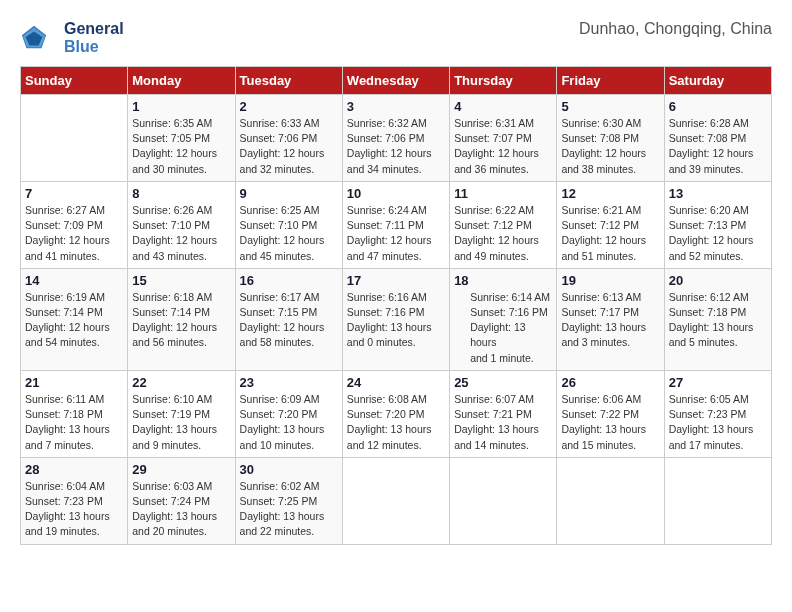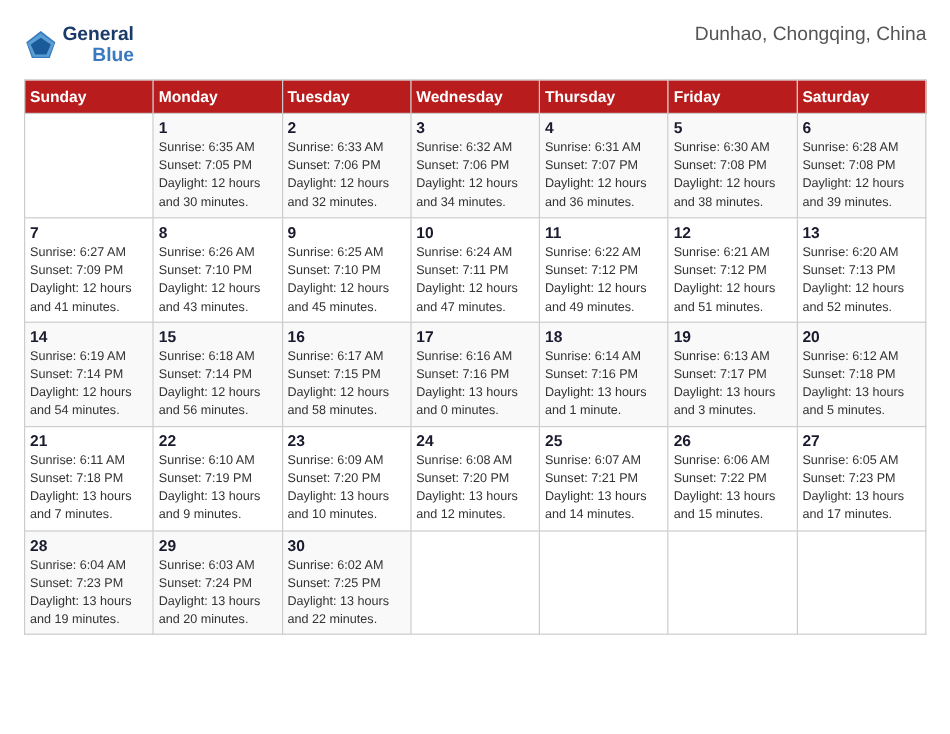--- a/index.html
+++ b/index.html
@@ -12,22 +12,21 @@
     }
     .header {
       display: flex;
       justify-content: space-between;
       align-items: flex-start;
       margin-bottom: 10px;
     }
     .logo {
       display: flex;
       align-items: center;
-      gap: 4px;
-      text-align: right;
+      gap: 16px;
     }
     .logo-icon {
       width: 28px;
       height: 28px;
     }
     .title-block {
       text-align: right;
     }
     .month-title {
       font-size: 36px;
@@ -234,21 +233,21 @@
         </td>
         <td>
           <span class="day-number">17</span>
           <div class="cell-info" style="white-space: pre-line;">Sunrise: 6:16 AM
 Sunset: 7:16 PM
 Daylight: 13 hours
 and 0 minutes.</div>
         </td>
         <td>
           <span class="day-number">18</span>
-          <div class="cell-info" style="white-space: pre-line;">Sunrise: 6:14 AM
+          <div class="cell-info" style="white-space: pre-line; margin-left: 16px;">Sunrise: 6:14 AM
 Sunset: 7:16 PM
 Daylight: 13 hours
 and 1 minute.</div>
         </td>
         <td>
           <span class="day-number">19</span>
           <div class="cell-info" style="white-space: pre-line;">Sunrise: 6:13 AM
 Sunset: 7:17 PM
 Daylight: 13 hours
 and 3 minutes.</div>

